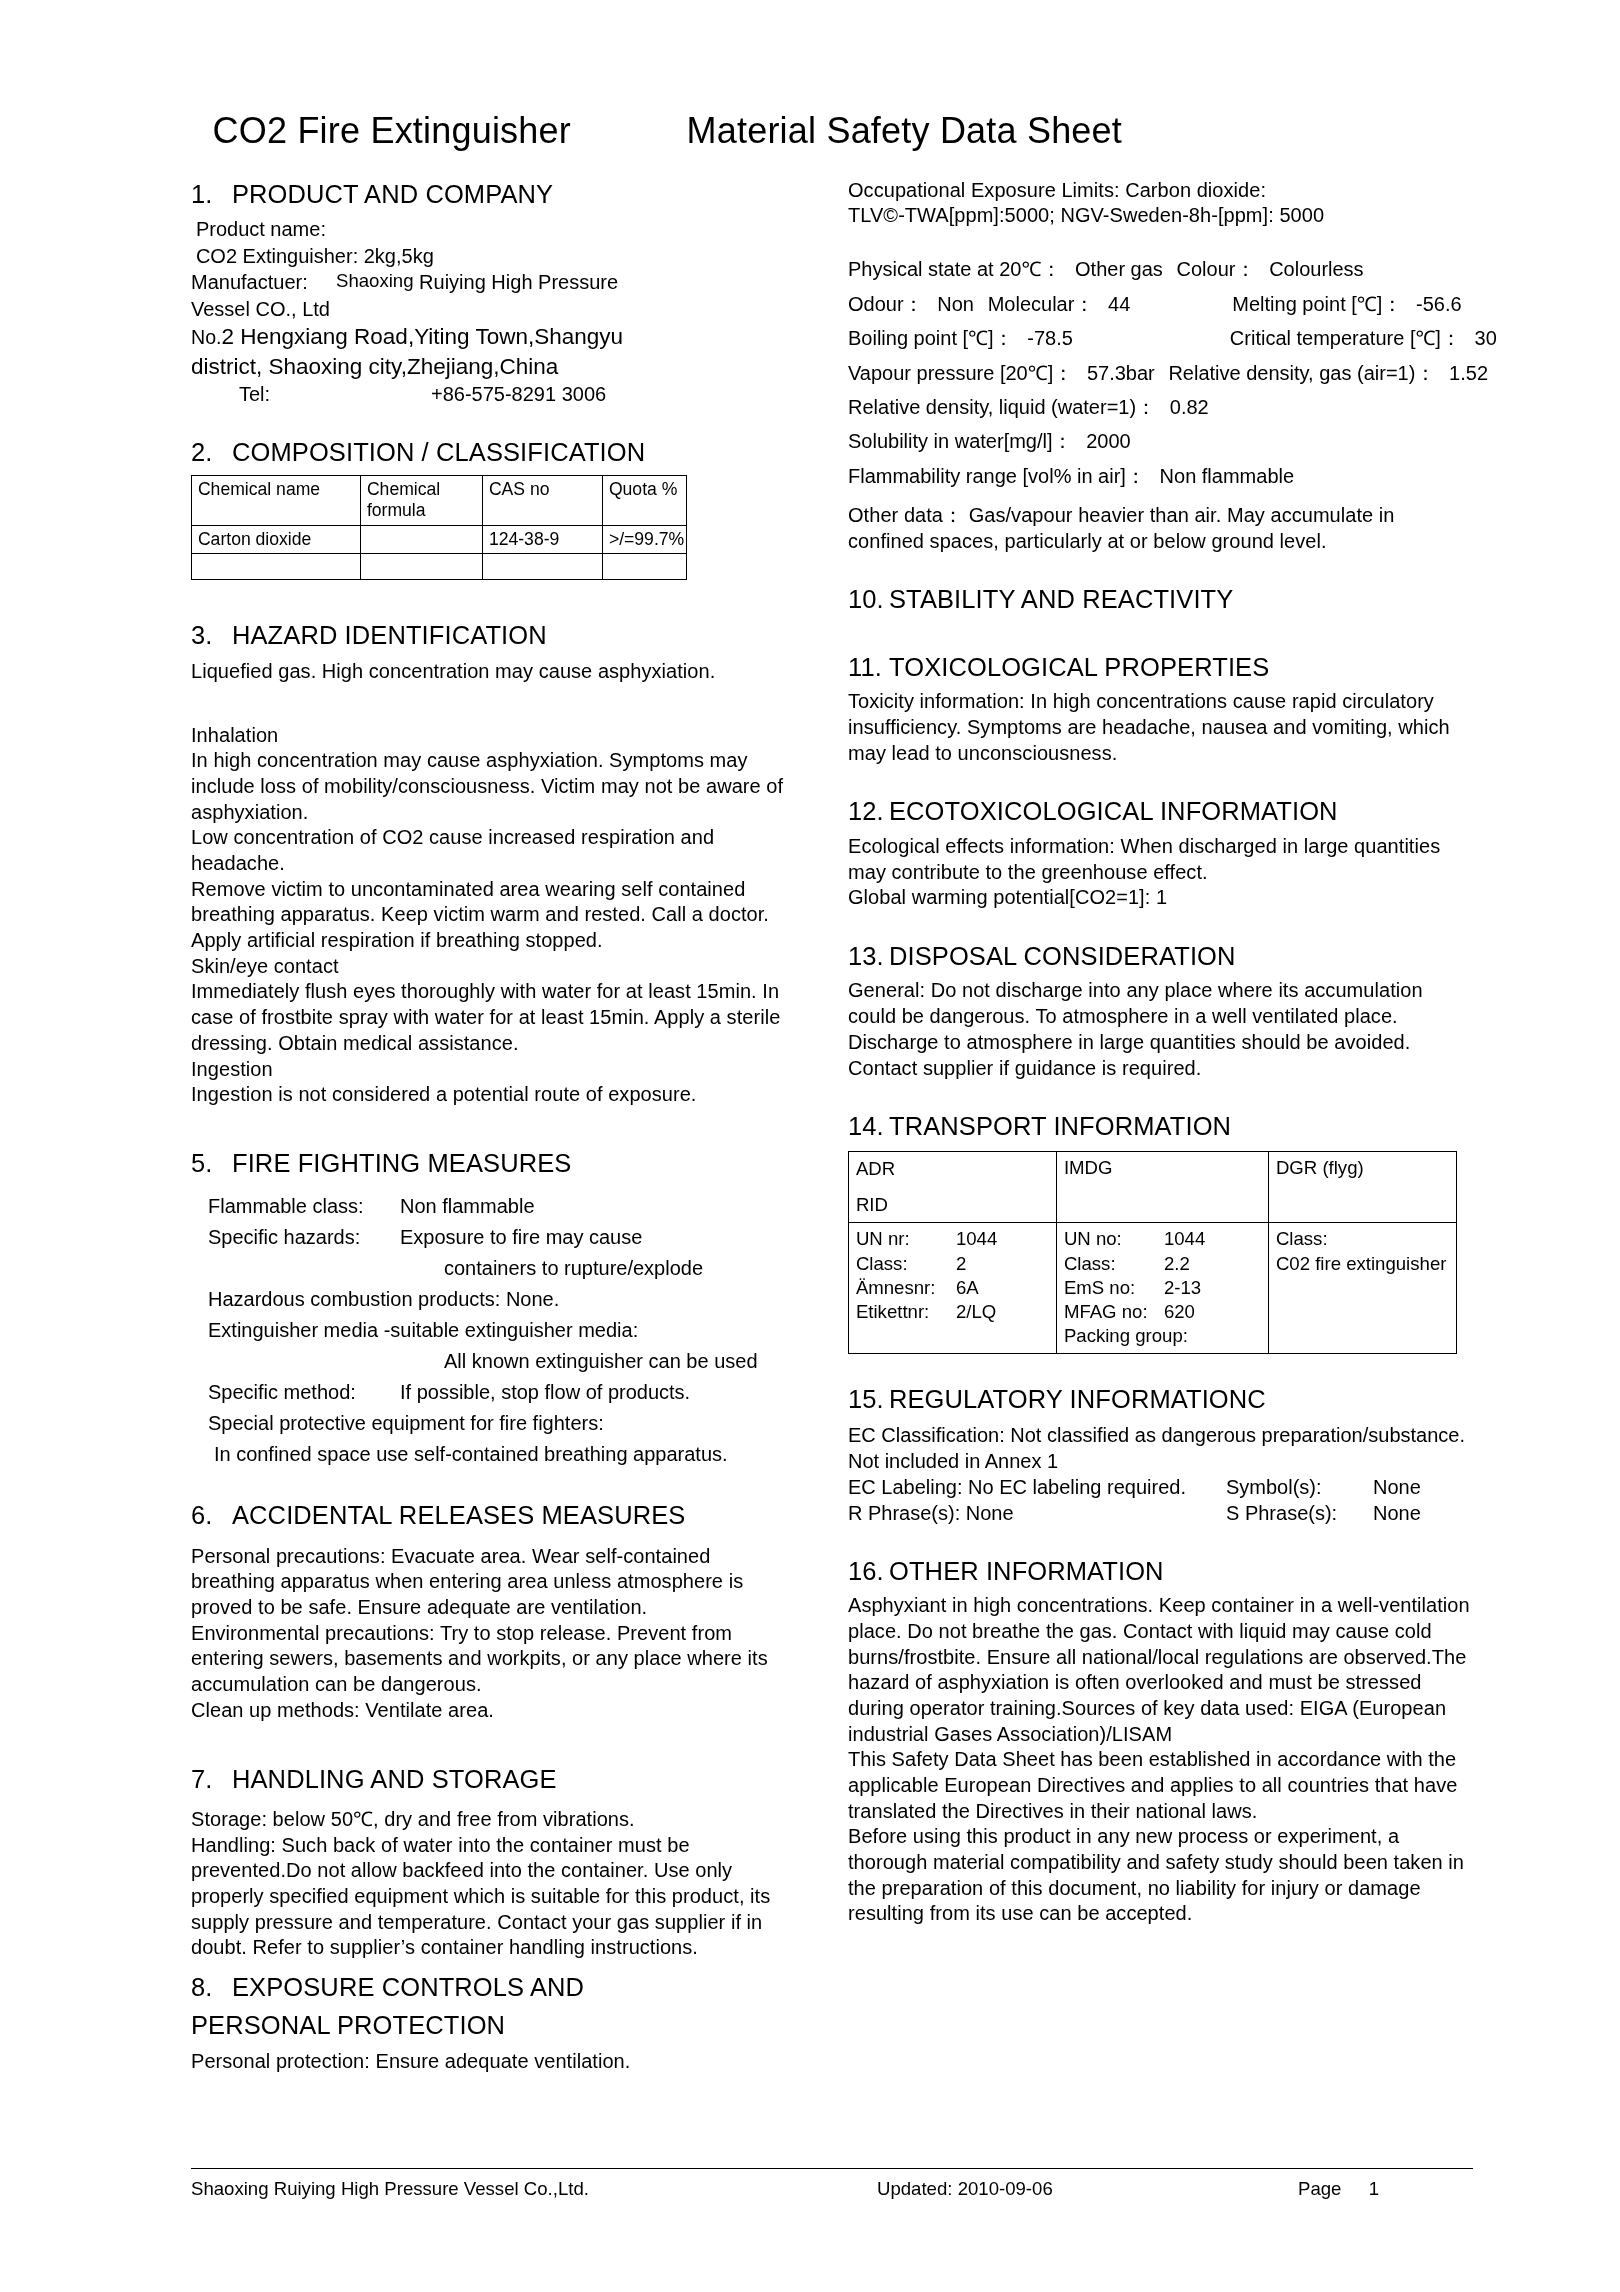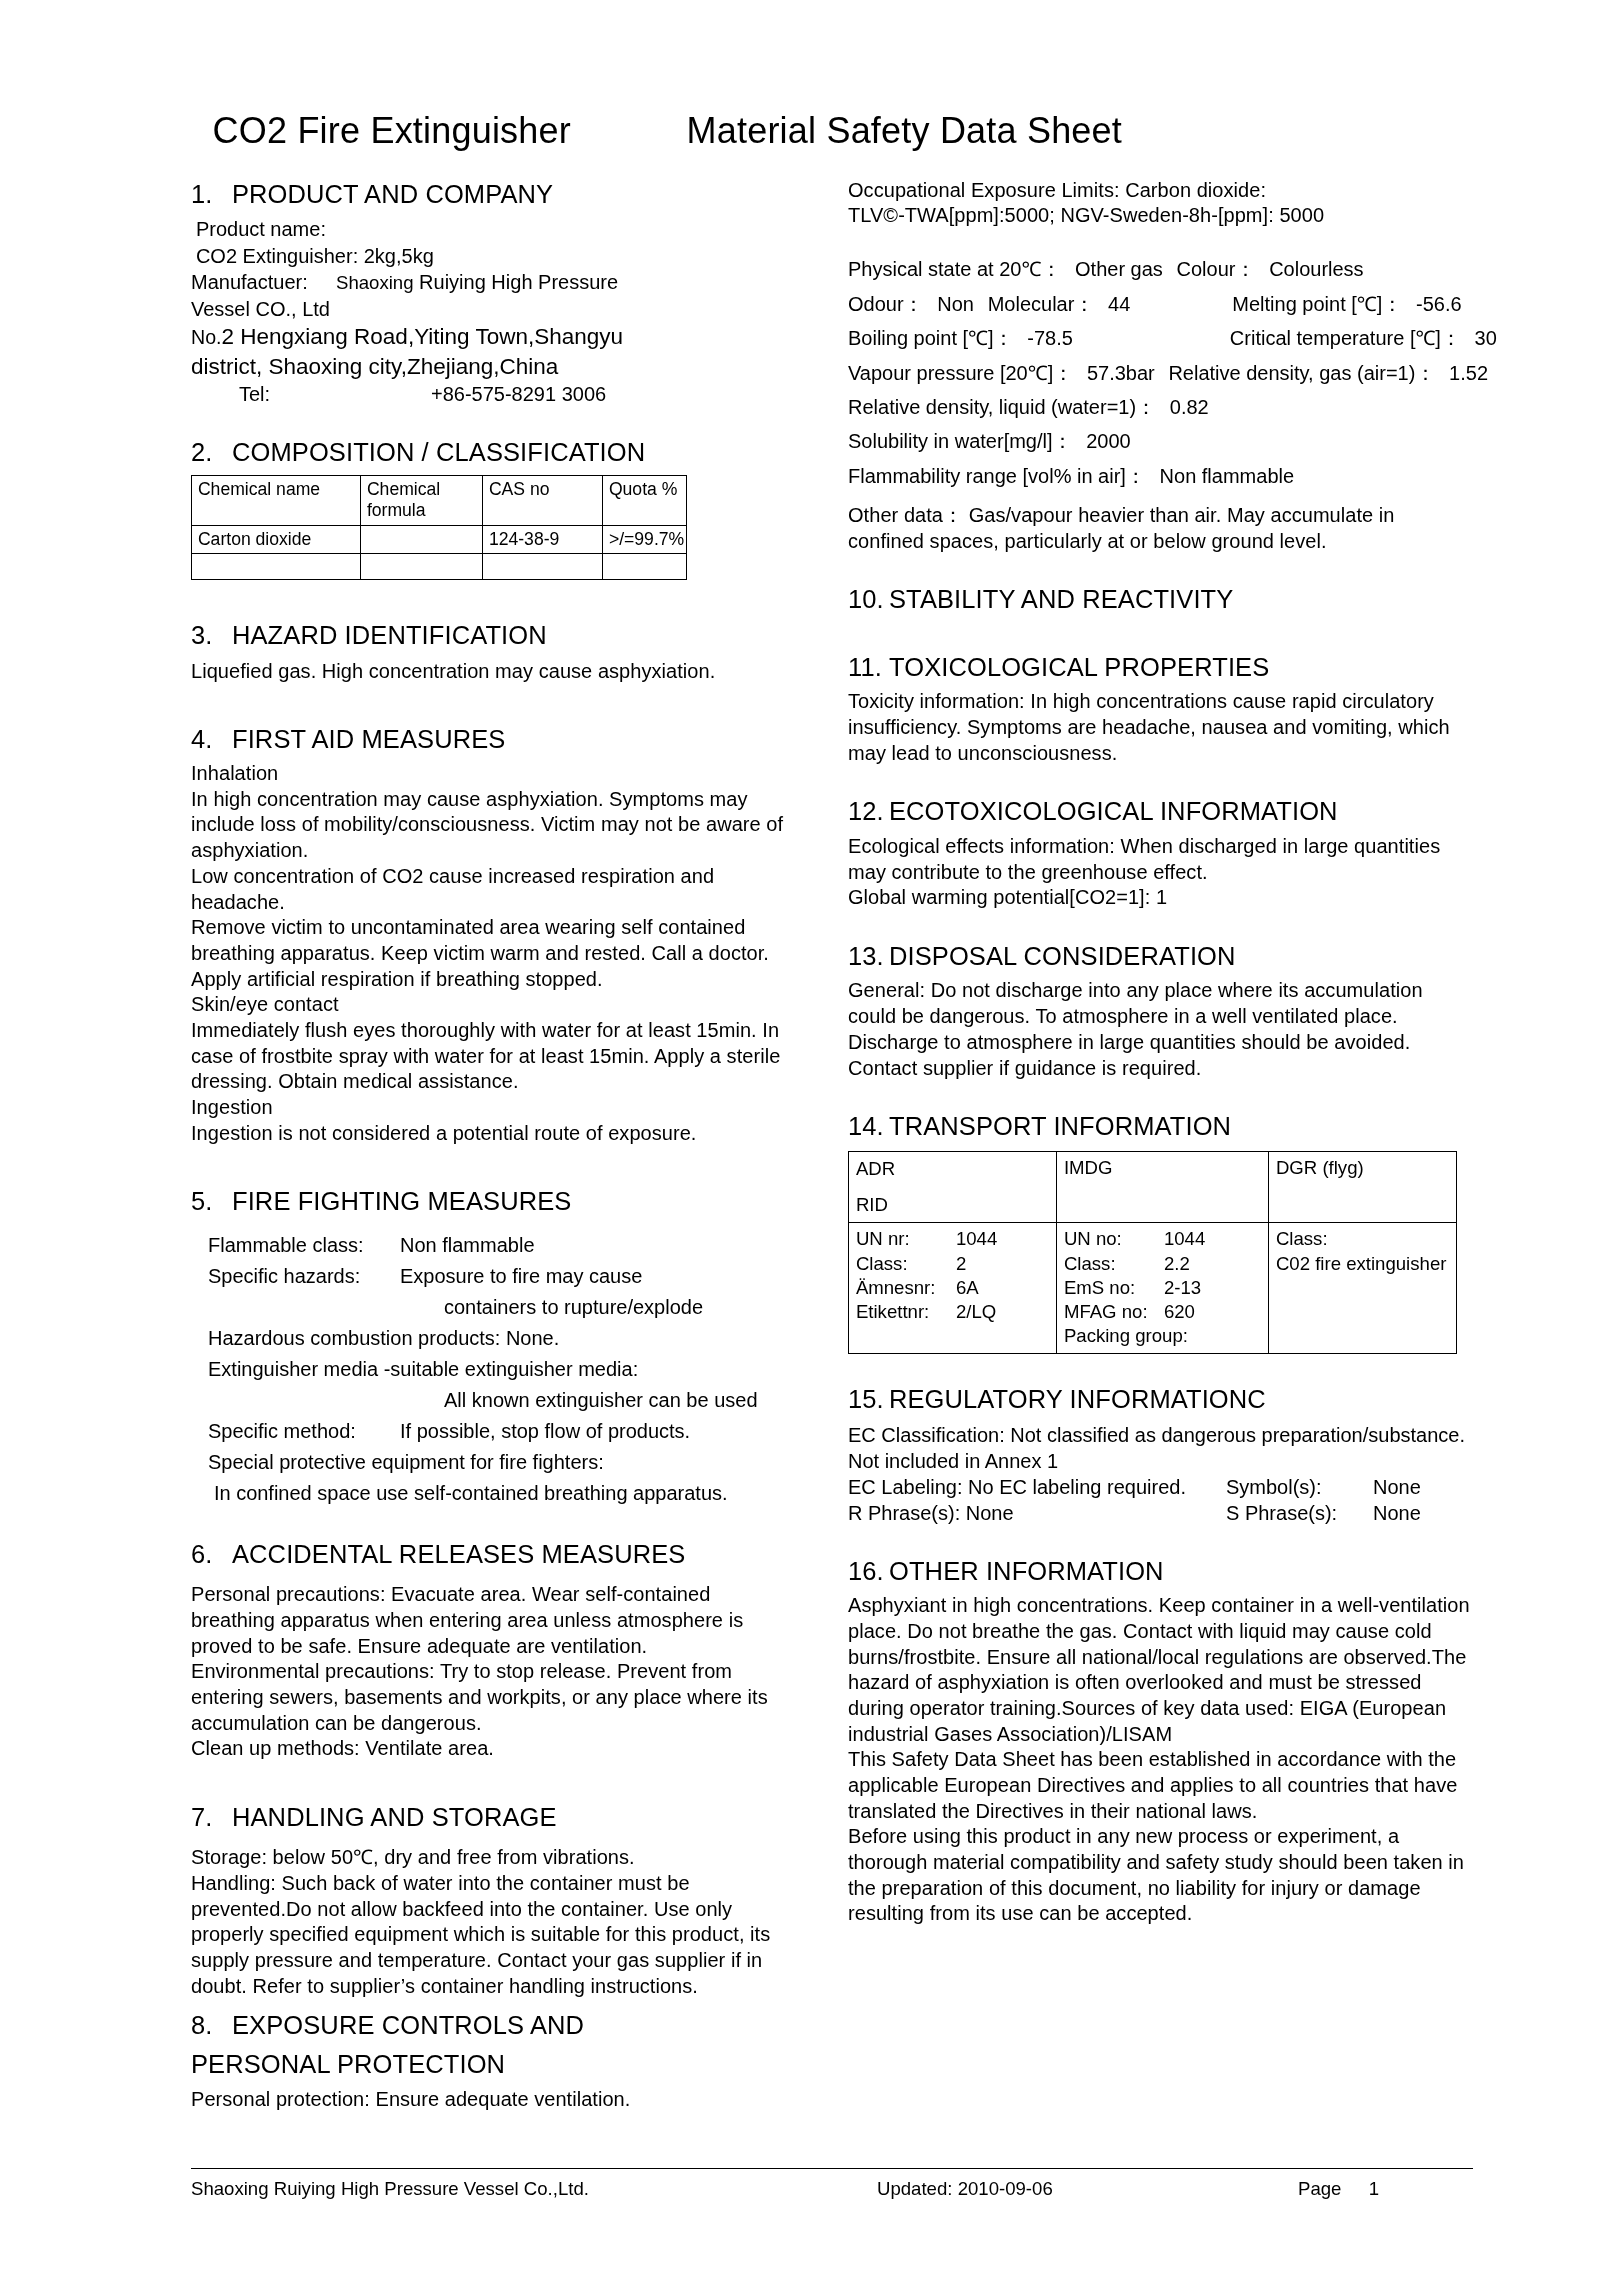--- a/index.html
+++ b/index.html
@@ -93,21 +93,21 @@
     font-size: 20px;
     line-height: 1.55;
     padding-left: 253px;
   }
 
   
   .s1 { font-size: 20px; line-height: 1.33; }
   .s1 .indent1 { padding-left: 4.9px; }
   .s1 .addr { font-size: 22.5px; line-height: 1.30; }
   .s1 .addr .small { font-size: 19.6px; }
-  .s1 .mfg { display: flex; align-items: flex-end; }
+  .s1 .mfg { display: flex; }
   .s1 .mfg .lab { width: 145px; flex: 0 0 145px; }
   .s1 .mfg .val-sm { font-size: 18.6px; }
   .s1 .tel { display: flex; margin-left: 48px; }
   .s1 .tel .lab { width: 192px; flex: 0 0 192px; }
 
   
   table.grid {
     border-collapse: collapse;
     font-size: 17.6px;
     table-layout: fixed;
@@ -254,23 +254,20 @@
 
       <div class="sp40"></div>
 
       <h2 class="sec">
         <span class="num">3.</span><span>HAZARD IDENTIFICATION</span>
       </h2>
       <p class="body">Liquefied gas. High concentration may cause asphyxiation.</p>
 
       <div class="sp40"></div>
 
-      <h2 class="sec">
-        <span class="num">4.</span><span>FIRST AID MEASURES</span>
-      </h2>
       <p class="body tight">Inhalation</p>
       <p class="body tight">In high concentration may cause asphyxiation. Symptoms may include loss of mobility/consciousness. Victim may not be aware of asphyxiation.</p>
       <p class="body tight">Low concentration of CO2 cause increased respiration and headache.</p>
       <p class="body tight">Remove victim to uncontaminated area wearing self contained breathing apparatus. Keep victim warm and rested. Call a doctor. Apply artificial respiration if breathing stopped.</p>
       <p class="body tight">Skin/eye contact</p>
       <p class="body tight">Immediately flush eyes thoroughly with water for at least 15min. In case of frostbite spray with water for at least 15min. Apply a sterile dressing. Obtain medical assistance.</p>
       <p class="body tight">Ingestion</p>
       <p class="body tight">Ingestion is not considered a potential route of exposure.</p>
 
       <div class="sp40"></div>

